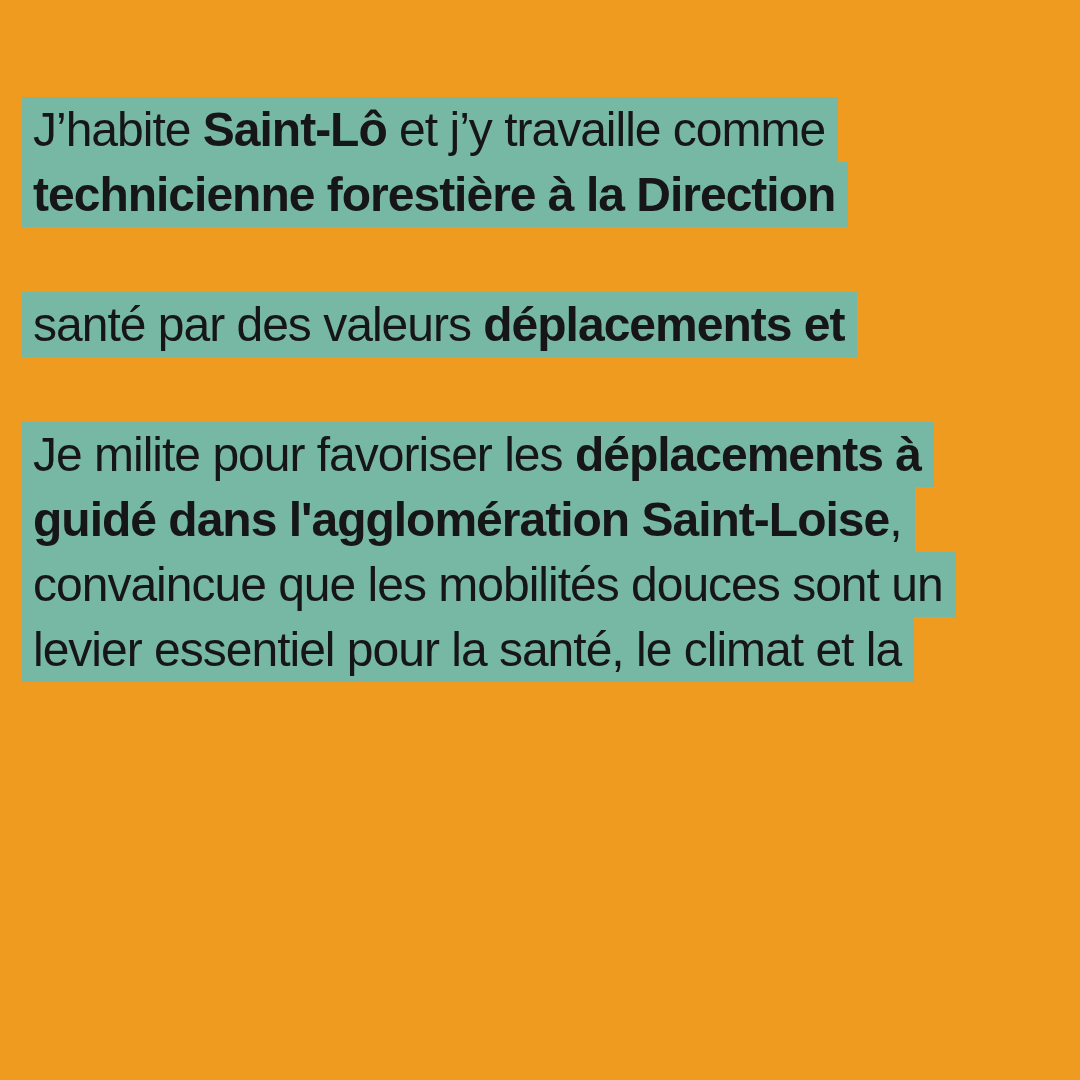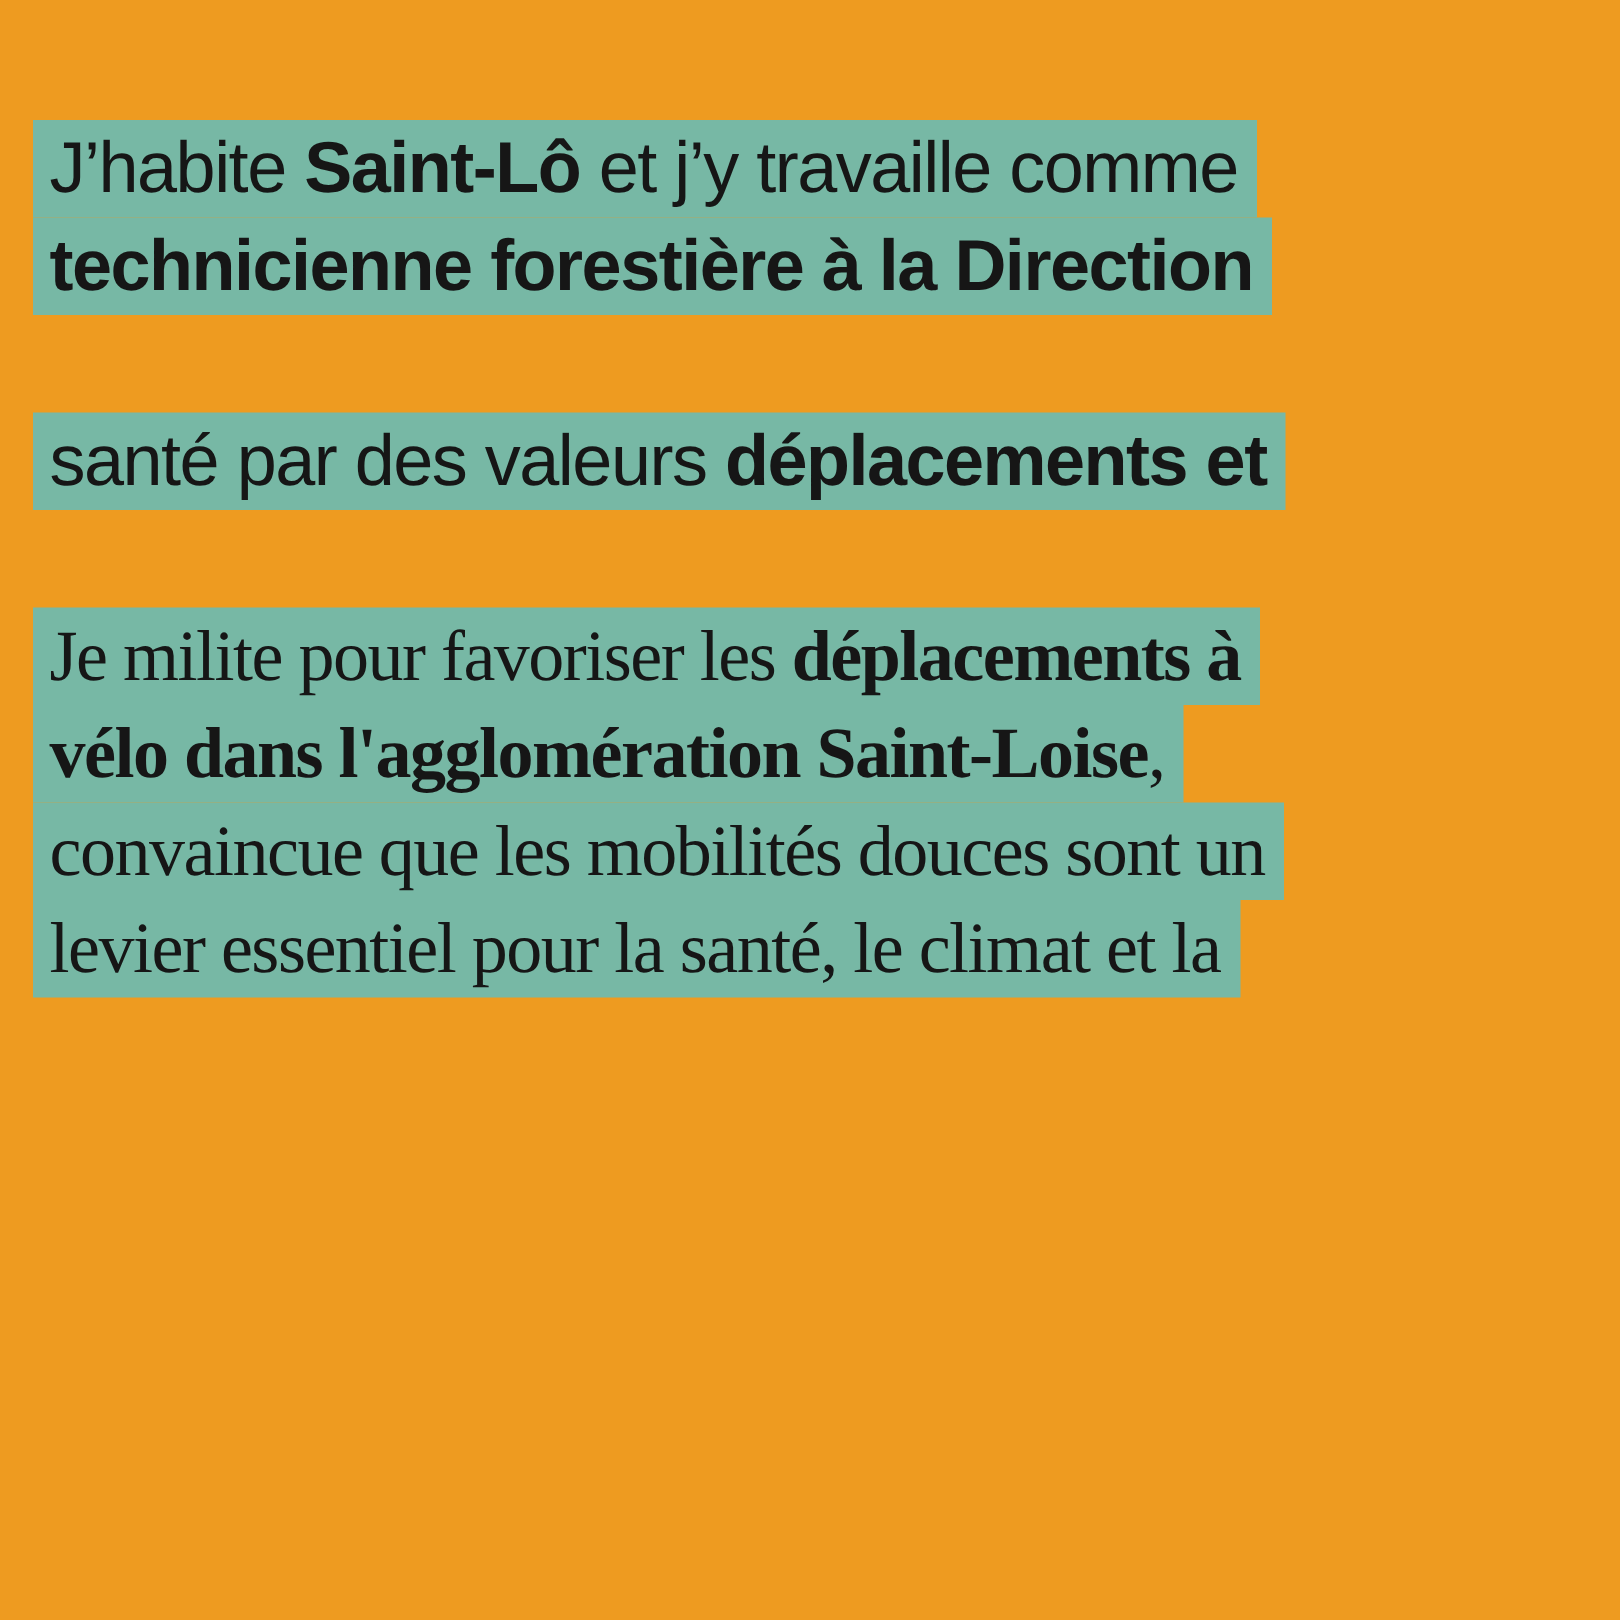--- a/index.html
+++ b/index.html
@@ -14,28 +14,28 @@
     height: 1080px;
     position: relative;
     background: var(--bg);
     overflow: hidden;
     font-family: "Liberation Sans", sans-serif;
     color: var(--fg);
   }
   .bio-text {
     position: absolute;
     left: 22px;
-    top: 80px;
+    top: 97px;
     width: 1050px;
     font-size: 48px;
     letter-spacing: -1px;
     font-weight: 400;
   }
   .paragraph { margin: 0 0 65px 0; }
-  .paragraph:last-child { margin-bottom: 0; font-family: Liberation Serif, serif; }
+  .paragraph:last-child { margin-bottom: 0; }
   .highlight-line {
     display: block;
     width: max-content;
     max-width: 1050px;
     height: 65px;
     line-height: 65px;
     background: var(--hl);
     padding: 0 13px 0 11px;
     white-space: nowrap;
   }
@@ -47,17 +47,17 @@
 <div class="bio-text">
     <div class="paragraph">
       <span class="highlight-line"><span>J’habite </span><b>Saint-Lô</b><span> et j’y travaille comme</span></span>
       <span class="highlight-line"><b>technicienne forestière à la Direction</b></span>
     </div>
     <div class="paragraph">
       <span class="highlight-line"><span>santé par des valeurs </span><b>déplacements et</b></span>
     </div>
     <div class="paragraph">
       <span class="highlight-line"><span>Je milite pour favoriser les </span><b>déplacements à</b></span>
-      <span class="highlight-line"><b>vélo dans l'agglomération Saint-Loise</b><span>,</span></span>
+      <span class="highlight-line"><b>guidé dans l'agglomération Saint-Loise</b><span>,</span></span>
       <span class="highlight-line"><span>convaincue que les mobilités douces sont un</span></span>
       <span class="highlight-line"><span>levier essentiel pour la santé, le climat et la</span></span>
     </div>
   </div>
 
 </body></html>

